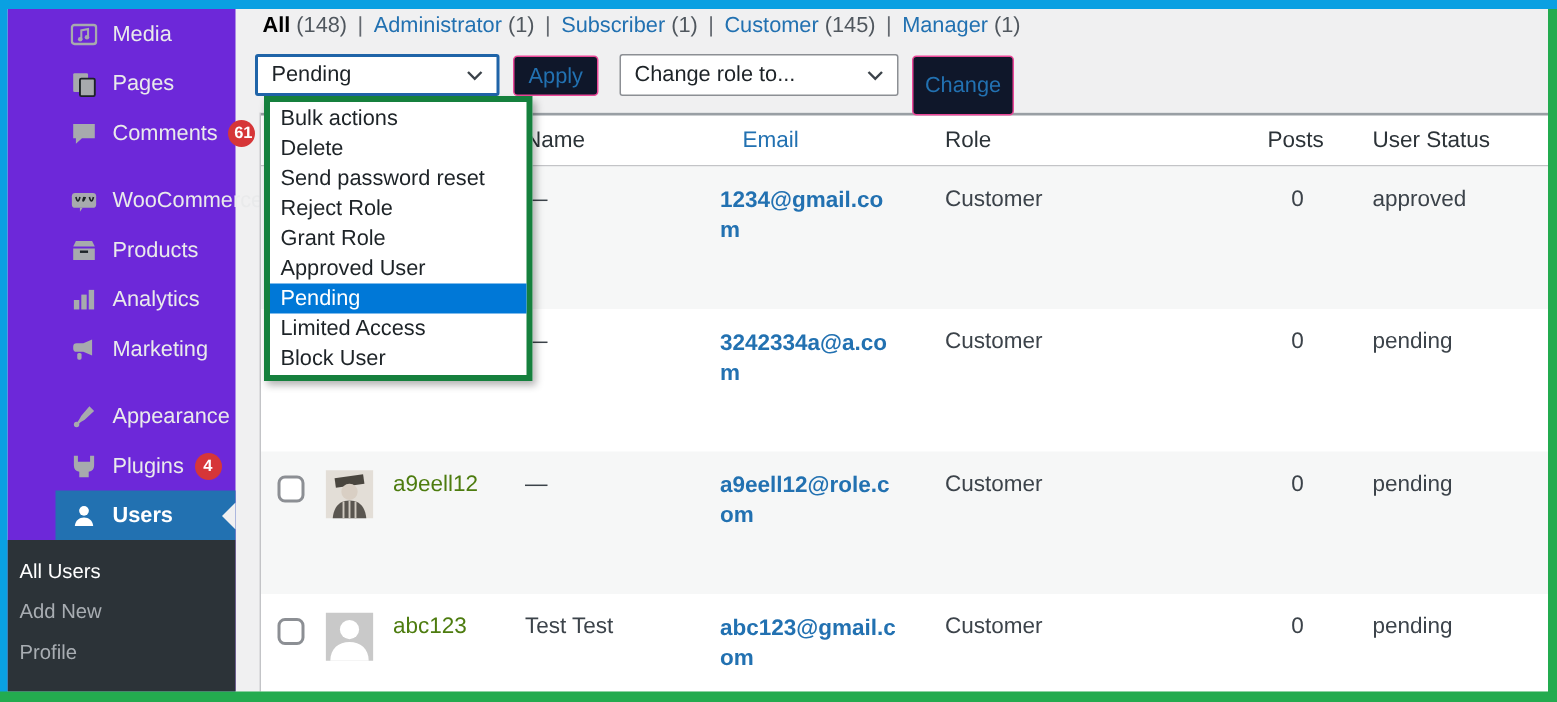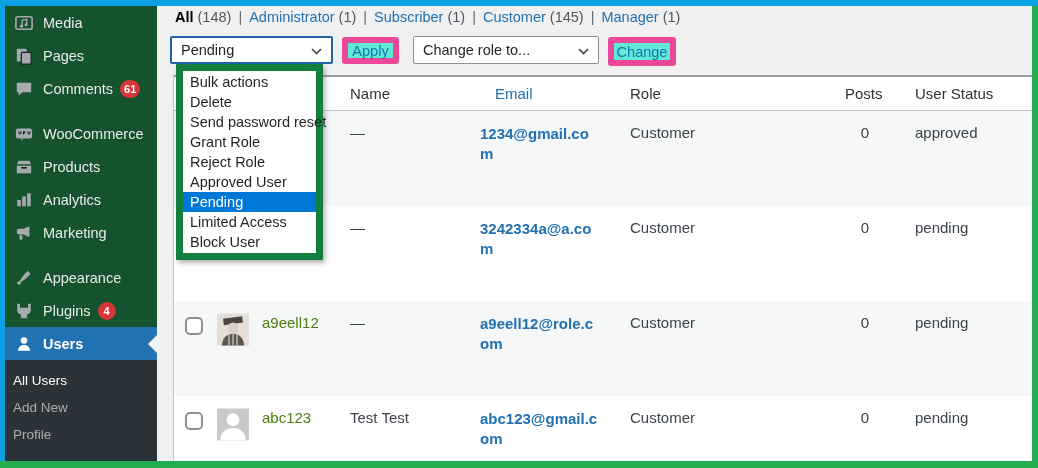--- a/index.html
+++ b/index.html
@@ -7,21 +7,21 @@
   .screen { position:relative; width:1038px; height:468px; overflow:hidden; background:#f0f0f1; }
 
   
   .edge { position:absolute; }
   .edge-top    { left:0; top:0; width:1038px; height:6px;  background:#0aa0e2; z-index:40; }
   .edge-left   { left:0; top:0; width:5px;  height:468px;  background:#0aa0e2; z-index:20; }
   .edge-right  { left:1032px; top:0; width:6px; height:468px; background:#23ab4f; z-index:20; }
   .edge-bottom { left:0; top:461px; width:1038px; height:7px; background:#23ab4f; z-index:40; }
 
   
-  .sidebar { position:absolute; left:5px; top:6px; width:152px; height:455px; background:#14532d; z-index:5; }
+  .sidebar { position:absolute; left:5px; top:6px; width:152px; height:455px; background:#6d28d9; z-index:5;padding-left:32px; }
   .menu-item { position:relative; height:33px; display:flex; align-items:center; padding-left:9px; cursor:pointer; }
   .menu-item .label { color:#e9eaeb; font-size:14.5px; margin-left:9px; white-space:nowrap; }
   .menu-item.gap { margin-top:12px; }
   .menu-item.selected { background:#2271b1; }
   .menu-item.selected .label { color:#fff; font-weight:bold; }
   .menu-item .arrow { position:absolute; right:0; top:50%; margin-top:-9px; width:0; height:0;
       border-top:9px solid transparent; border-bottom:9px solid transparent; border-right:9px solid #f0f0f1; }
   .icon-box { width:20px; height:20px; display:inline-flex; align-items:center; justify-content:center; flex:0 0 20px; }
   .badge { display:inline-block; margin-left:7px; background:#d63638; color:#fff; font-size:11px; font-weight:bold;
       line-height:18px; min-width:18px; text-align:center; border-radius:9px; padding:0 4px; }
@@ -36,28 +36,28 @@
   .filter-link .name { color:#2271b1; }
   .filter-link.current .name { color:#000; font-weight:bold; }
   .filter-link .count { color:#50575e; margin-left:4px; }
 
   
   .fake-select { position:absolute; z-index:6; background:#fff; display:flex; align-items:center;
       justify-content:space-between; padding:0 9px; cursor:pointer; border-radius:2px; }
   .fake-select .sel-text { font-size:14.5px; color:#1d2327; }
   .sel-action { left:170px; top:36px; width:163px; height:28px; border:2px solid #1f64a8; }
   .sel-role   { left:413px; top:36px; width:186px; height:28px; border:1px solid #8c8f94; }
-  .btn { position:absolute; z-index:6; background:#5eead4; border:6px solid #ec4899; color:#2271b1;
+  .btn { position:absolute; z-index:6; background:#0f172a; border:1px solid #ec4899; color:#2271b1;
       font-size:14.5px; border-radius:3px; display:flex; align-items:center; justify-content:center; cursor:pointer; }
   .btn-apply  { left:342px; top:37px; width:57px; height:27px; }
-  .btn-change { left:608px; top:37px; width:68px; height:29px; }
-
-  
-  .listbox { position:absolute; left:176px; top:64px; width:147px; z-index:30; background:#fff;
-      border:7px solid #15803d; box-shadow:2px 3px 5px rgba(0,0,0,0.3); padding:1px 0; }
+  .btn-change { left:608px; top:37px; width:68px; height:40px; }
+
+  
+  .listbox { position:absolute; left:176px; top:64px; width:179px; z-index:30; background:#fff;
+      border:4px solid #15803d; box-shadow:2px 3px 5px rgba(0,0,0,0.3); padding:1px 0; }
   .option { height:20px; line-height:20px; padding-left:7px; font-size:14.5px; color:#1d2327; cursor:pointer; white-space:nowrap; }
   .option.selected { background:#0078d7; color:#fff; }
 
   
   .table { position:absolute; left:173px; top:75px; width:859px; height:386px; background:#fff;
       border-left:1px solid #c3c4c7; overflow:hidden; z-index:5; }
   .thead { position:absolute; left:0; top:0; width:100%; height:36px; background:#fff;
       border-top:2px solid #999fa4; border-bottom:1px solid #c3c4c7; }
   .th { position:absolute; top:8px; font-size:15px; color:#2c3338; }
   .th-name   { left:176px; }
@@ -326,22 +326,22 @@
       <span class="cell cell-role">Customer</span>
       <span class="cell cell-posts">0</span>
       <span class="cell cell-status">pending</span>
     </div>
   </div>
 
   <div class="listbox">
     <div class="option">Bulk actions</div>
     <div class="option">Delete</div>
     <div class="option">Send password reset</div>
+    <div class="option">Reject Role</div>
     <div class="option">Grant Role</div>
-    <div class="option">Reject Role</div>
     <div class="option">Approved User</div>
     <div class="option selected">Pending</div>
     <div class="option">Limited Access</div>
     <div class="option">Block User</div>
   </div>
 
   <div class="edge edge-left"></div>
   <div class="edge edge-right"></div>
   <div class="edge edge-top"></div>
   <div class="edge edge-bottom"></div>

